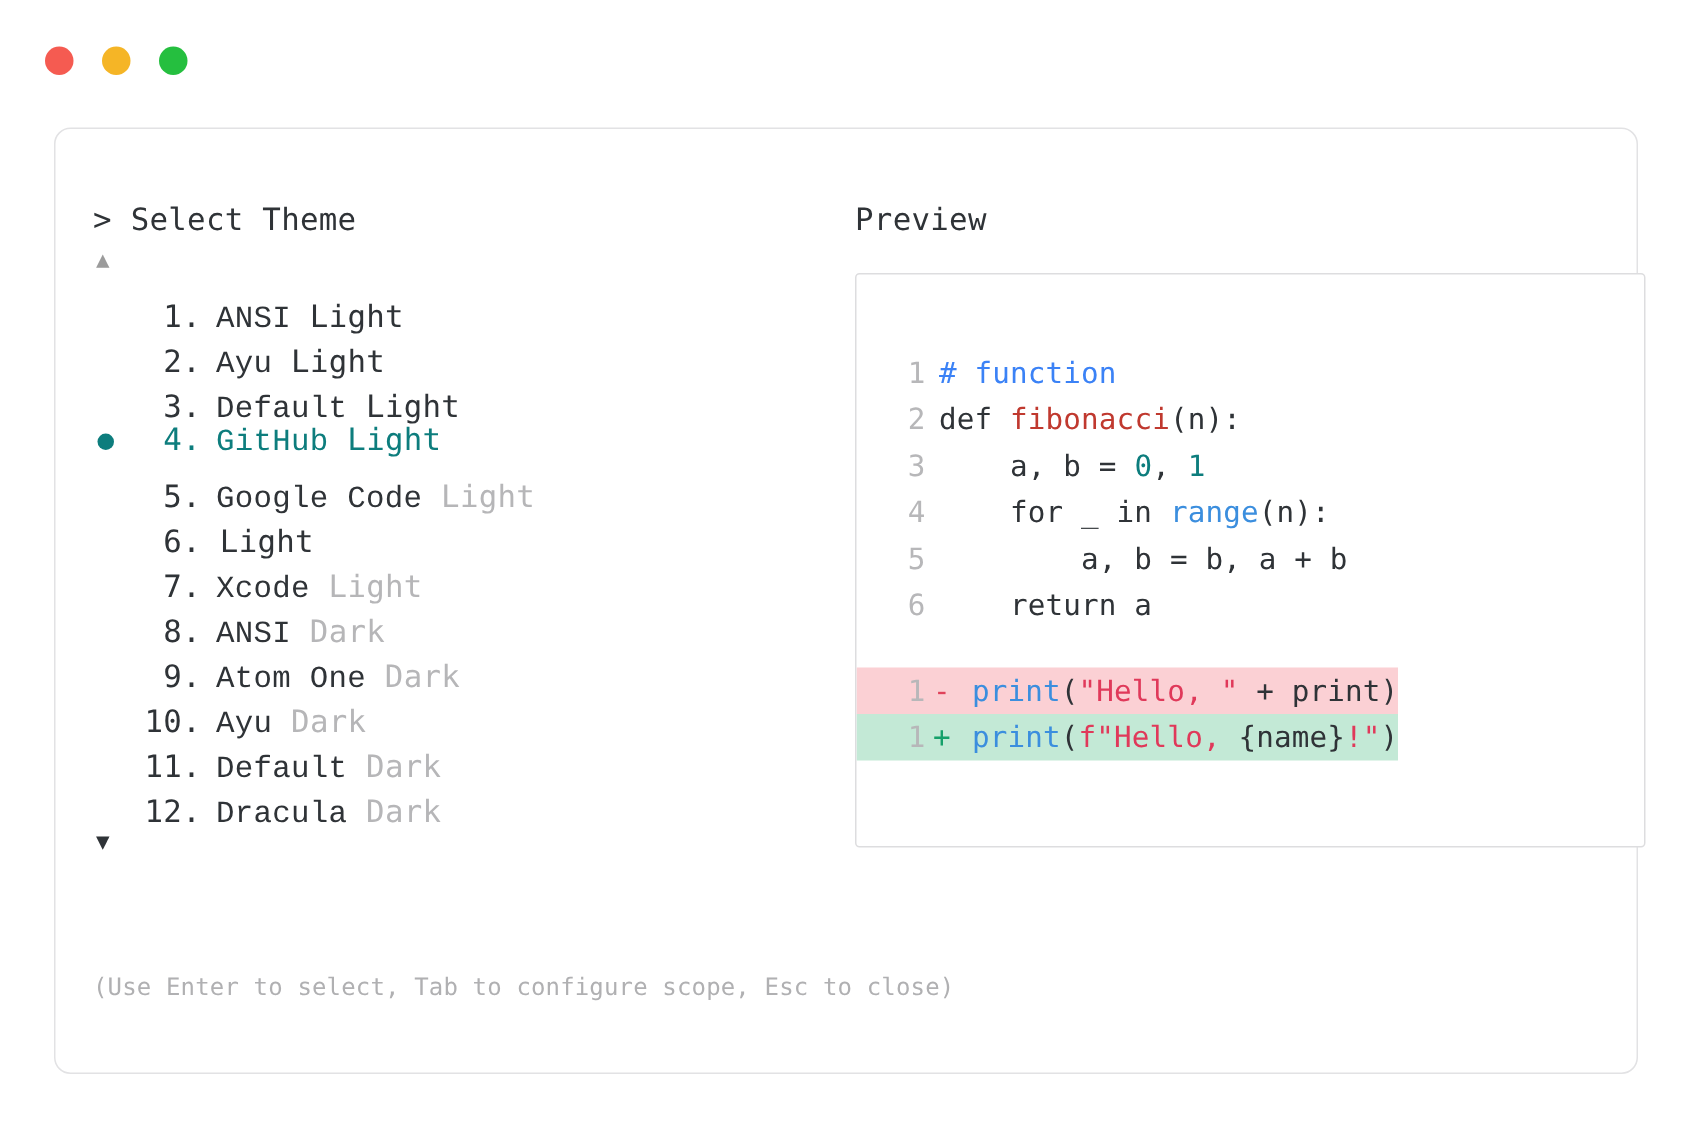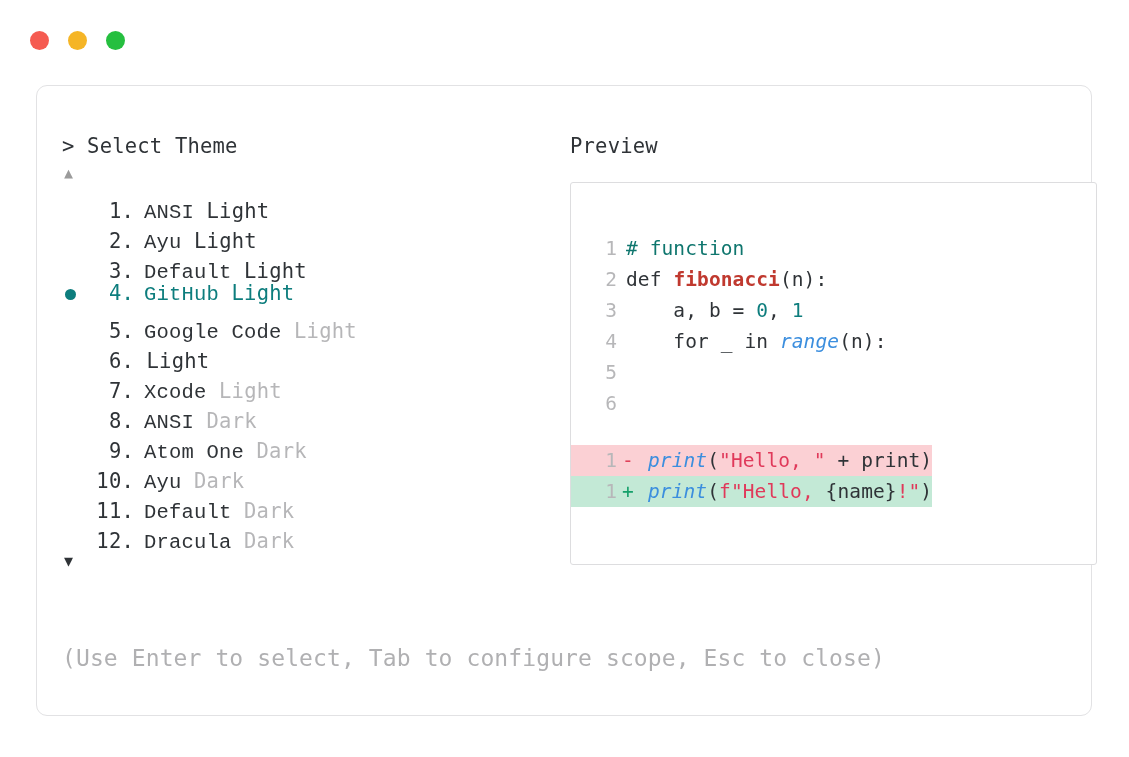--- a/index.html
+++ b/index.html
@@ -116,21 +116,21 @@
   .variant { color: #2f3337; text-align: center; }
   .variant.muted { color: #b6b6b8; }
   .theme-row.selected .idx-cell,
   .theme-row.selected .name-cell,
   .theme-row.selected .variant { color: #0d7d7d; }
 
   .hint {
     position: absolute;
     left: 25px;
     top: 559px;
-    font-size: 23px;
+    font-size: 16px;
     line-height: 26px;
     color: #b0b0b2;
     white-space: pre;
     letter-spacing: 0.1px;
   }
 
   
   .right-col {
     position: absolute;
     left: 500px;
@@ -199,24 +199,24 @@
   .diff-sign {
     width: 22px;
     flex: 0 0 22px;
     text-align: center;
   }
   .diff-line.removed .diff-sign { color: #e0425a; }
   .diff-line.added .diff-sign   { color: #15a06a; }
   .diff-text { padding-left: 9px; color: #2f3337; }
 
   
-  .tok-comment { color: #0f766e; }
-  .tok-func    { color: #c0392f; font-weight: bold; }
+  .tok-comment { color: #3b82f6; }
+  .tok-func    { color: #c0392f; }
   .tok-num     { color: #0d7d7d; }
-  .tok-builtin { color: #3b8ede; font-style: italic; }
+  .tok-builtin { color: #3b8ede; }
   .tok-string  { color: #e0395a; }
   .tok-plain   { color: #2f3337; }
 </style>
 </head>
 <body>
 
 <div class="screen">
 
   <div class="traffic">
     <span class="dot" style="background: rgb(245, 91, 81);"></span>
@@ -253,22 +253,22 @@
 
     <div class="right-col">
       <div class="preview-label">Preview</div>
 
       <div class="preview-box">
         <div class="code-area">
             <div class="code-line"><span class="ln">1</span><span class="code-text"><span class="tok-comment"># function</span></span></div>
             <div class="code-line"><span class="ln">2</span><span class="code-text"><span class="tok-plain">def </span><span class="tok-func">fibonacci</span><span class="tok-plain">(n):</span></span></div>
             <div class="code-line"><span class="ln">3</span><span class="code-text"><span class="tok-plain">    a, b = </span><span class="tok-num">0</span><span class="tok-plain">, </span><span class="tok-num">1</span></span></div>
             <div class="code-line"><span class="ln">4</span><span class="code-text"><span class="tok-plain">    for _ in </span><span class="tok-builtin">range</span><span class="tok-plain">(n):</span></span></div>
-            <div class="code-line"><span class="ln">5</span></div>
-            <div class="code-line"><span class="ln">6</span></div>
+            <div class="code-line"><span class="ln">5</span><span class="code-text"><span class="tok-plain">        a, b = b, a + b</span></span></div>
+            <div class="code-line"><span class="ln">6</span><span class="code-text"><span class="tok-plain">    return a</span></span></div>
             <div class="gap-line"></div>
             <div class="diff-line removed"><span class="ln">1</span><span class="diff-sign">-</span><span class="diff-text"><span class="tok-builtin">print</span><span class="tok-plain">(</span><span class="tok-string">"Hello, "</span><span class="tok-plain"> + print)</span></span></div>
             <div class="diff-line added"><span class="ln">1</span><span class="diff-sign">+</span><span class="diff-text"><span class="tok-builtin">print</span><span class="tok-plain">(</span><span class="tok-string">f"Hello, </span><span class="tok-plain">{name}</span><span class="tok-string">!"</span><span class="tok-plain">)</span></span></div>
           </div>
       </div>
     </div>
 
   </div>
 </div>
 

